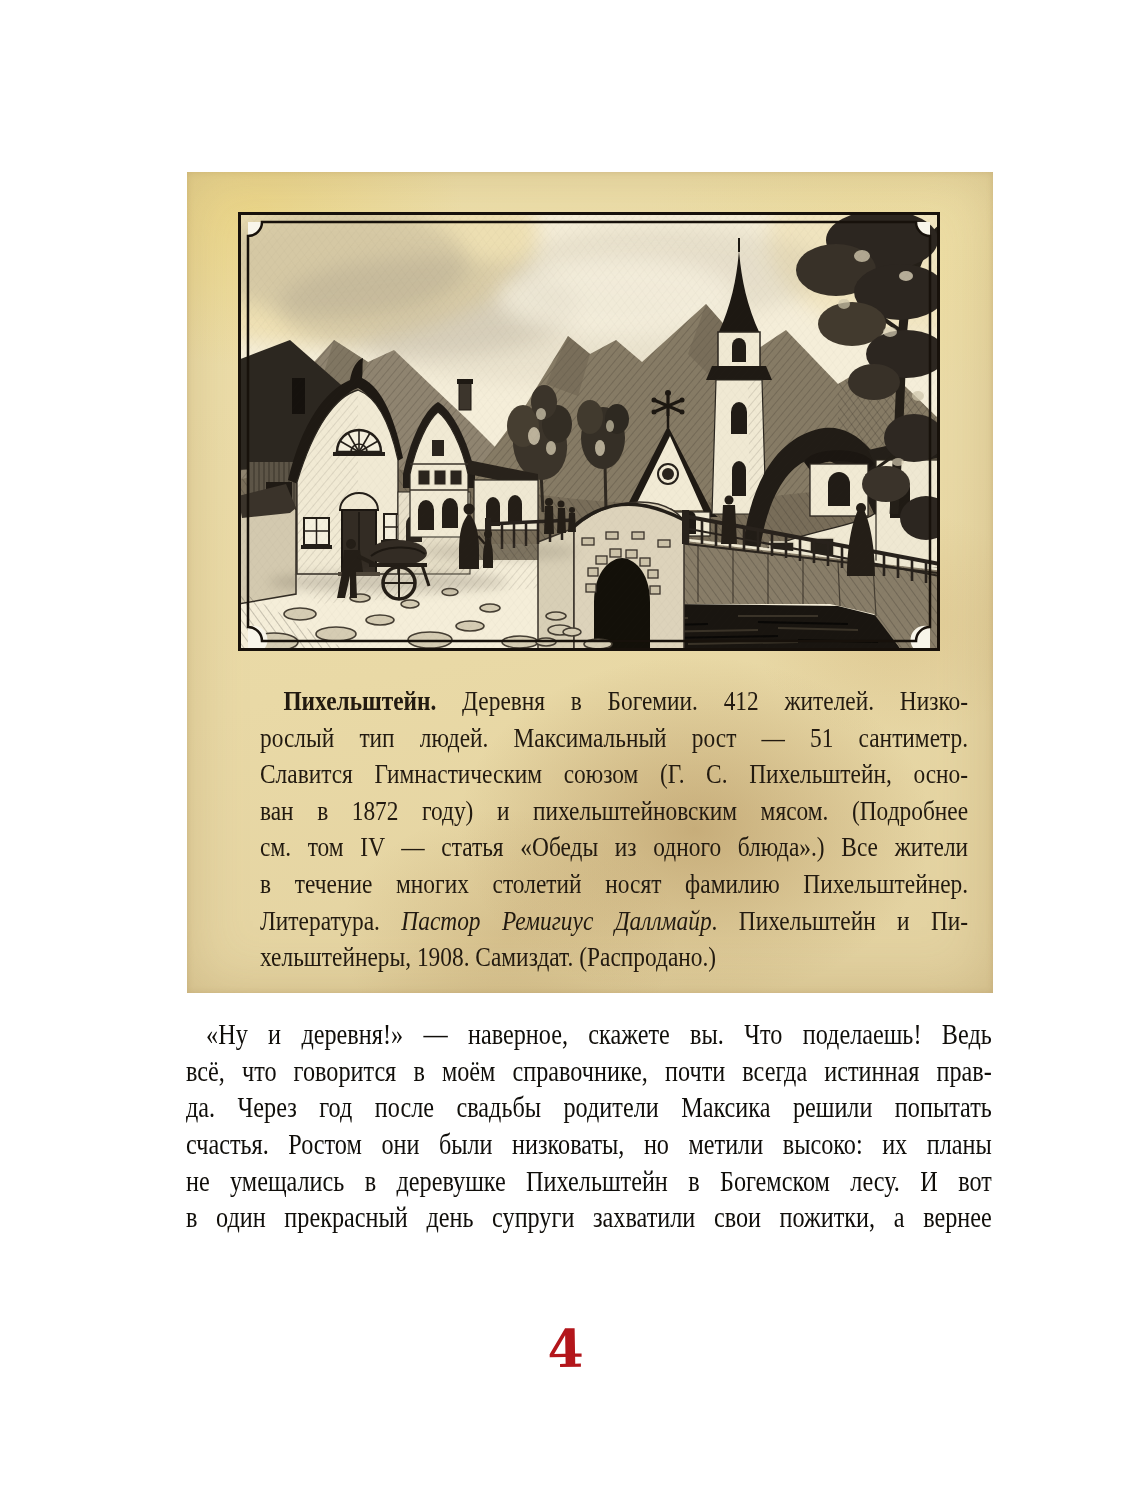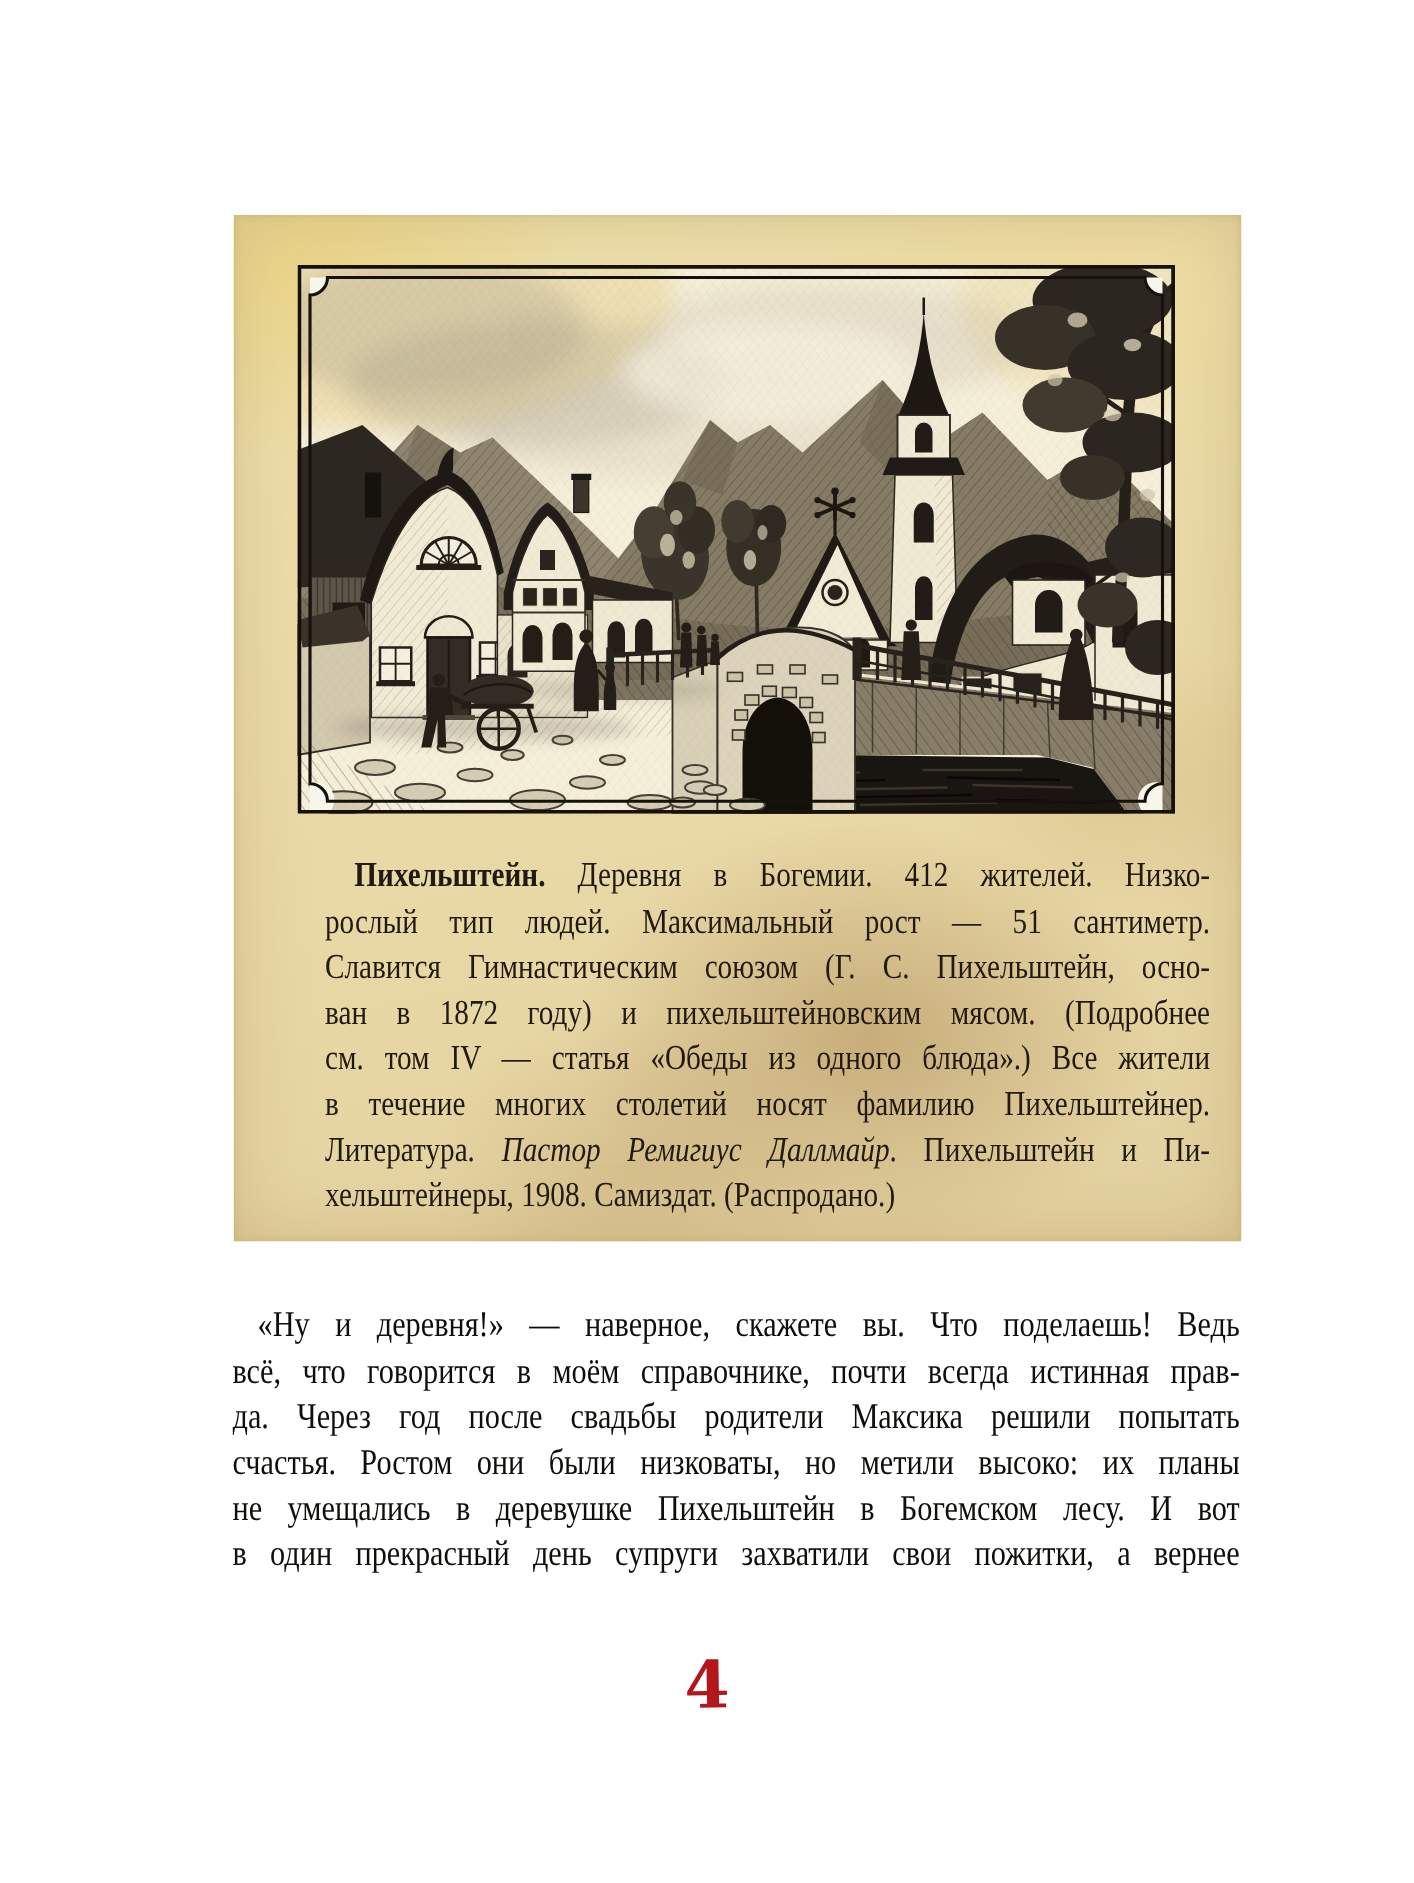--- a/index.html
+++ b/index.html
@@ -22,21 +22,21 @@
   .illo{position:absolute;left:51px;top:40px;width:702px;height:439px;}
   .illo svg{display:block;}
 
   
   .entry-text{position:absolute;left:53px;top:511px;width:708px;overflow:visible;margin-left:20px;}
   .entry-text .cond{width:848px;transform:scaleX(0.835);transform-origin:0 0;}
   .entry-text .tline{
     font-size:28px;line-height:36.6px;height:36.6px;overflow:hidden;
     color:#221a10;text-align:justify;text-align-last:justify;white-space:normal;
   }
-  .body-text{position:absolute;left:186px;top:1042px;width:806px;}
+  .body-text{position:absolute;left:186px;top:1016px;width:806px;}
   .body-text .cond{width:965px;transform:scaleX(0.835);transform-origin:0 0;}
   .body-text .tline{
     font-size:29px;line-height:36.7px;height:36.7px;overflow:hidden;
     color:#100e0a;text-align:justify;text-align-last:justify;
   }
   .tline.last{text-align-last:left;}
   .entry-text .tline.ind{padding-left:28px;}
   .body-text .tline.ind{padding-left:24px;}
   .b{font-weight:bold;}
   .i{font-style:italic;}

